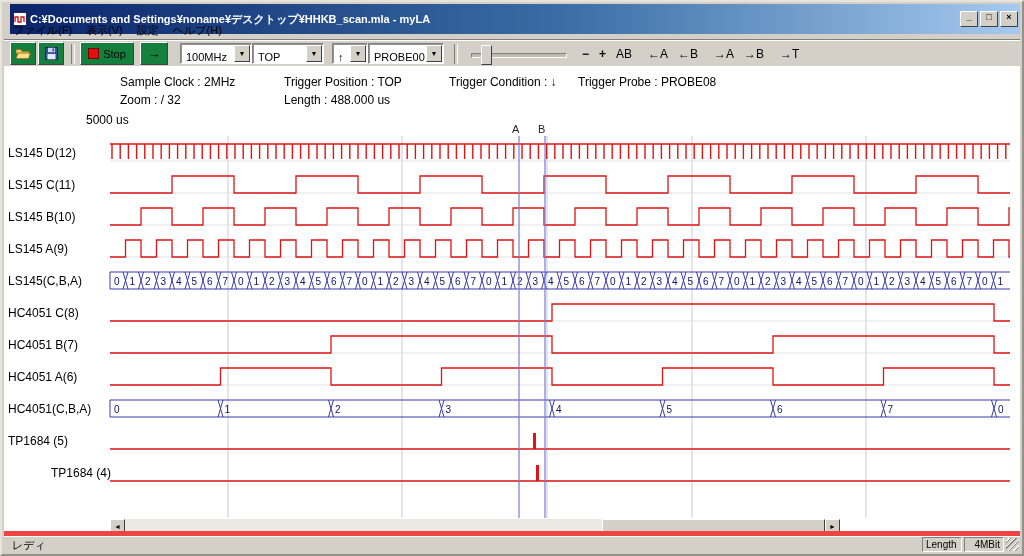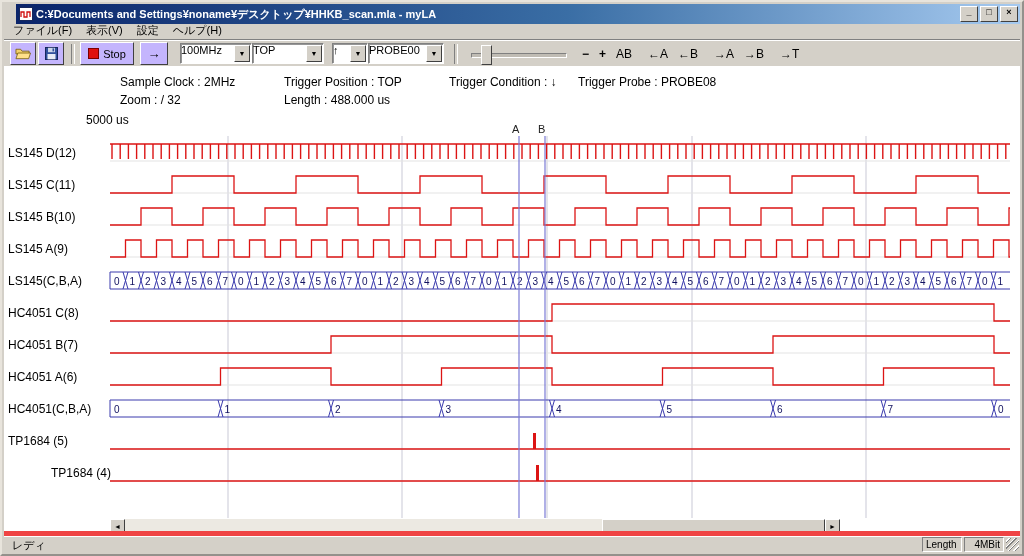--- a/index.html
+++ b/index.html
@@ -1,32 +1,32 @@
 <!DOCTYPE html>
 <html><head>
 <meta charset="utf-8">
 <style>
   html,body{margin:0;padding:0;}
   body{width:1024px;height:556px;overflow:hidden;background:#9aa8b8;font-family:"Liberation Sans",sans-serif;}
   .window{position:absolute;inset:0;background:#d4d0c8;border:2px outset #e8e4dc;box-sizing:border-box;}
   
-  .titlebar{position:absolute;top:2px;left:14px;right:2px;height:20px;background:linear-gradient(90deg,#0a246a,#3a6ea5 55%,#a6caf0);display:flex;align-items:center;padding:0 2px;color:#fff;}
+  .titlebar{position:absolute;top:2px;left:8px;right:2px;height:30px;background:linear-gradient(90deg,#0a246a,#3a6ea5 55%,#a6caf0);display:flex;align-items:center;padding:0 2px;color:#fff;}
   .titlebar .app-icon{width:14px;height:14px;margin:0 3px 0 1px;flex:none;}
   .title-text{font-size:11px;font-weight:bold;white-space:nowrap;overflow:hidden;flex:1;}
   .cap-btn{width:16px;height:14px;margin-left:2px;background:#d4d0c8;border:1px solid;border-color:#fff #404040 #404040 #fff;color:#000;font-size:9px;line-height:11px;text-align:center;flex:none;font-weight:bold;}
   
   .menubar{position:absolute;top:20px;left:2px;right:2px;height:17px;display:flex;align-items:flex-start;font-size:11px;padding-left:2px;}
   .menu-item{padding:1px 7px;color:#000;}
   
   .toolbar{position:absolute;top:37px;left:2px;right:2px;height:27px;border-top:1px solid #808080;box-shadow:inset 0 1px 0 #fff;display:flex;align-items:center;padding-left:6px;}
-  .tb-btn{height:23px;background:#c4b5fd;border:1px solid;border-color:#fff #404040 #404040 #fff;display:flex;align-items:center;justify-content:center;font-size:11px;color:#000;padding:0 4px;box-sizing:border-box;}
+  .tb-btn{height:23px;background:#15803d;border:1px solid;border-color:#fff #404040 #404040 #fff;display:flex;align-items:center;justify-content:center;font-size:11px;color:#000;padding:0 4px;box-sizing:border-box;}
   .icon-btn{width:26px;margin-right:2px;}
   .tb-sep{width:2px;height:20px;border-left:1px solid #808080;border-right:1px solid #fff;margin:0 5px;}
   .stop-square{display:inline-block;width:9px;height:9px;background:#e01010;border:1px solid #7a0000;margin-right:4px;}
-  .combo{height:21px;background:#fff;border:1px solid;border-color:#808080 #fff #fff #808080;box-shadow:inset 1px 1px 0 rgba(64,64,64,.55);position:relative;display:flex;align-items:flex-start;font-size:11px;box-sizing:border-box;color:#000;}
+  .combo{height:21px;background:#fff;border:1px solid;border-color:#808080 #fff #fff #808080;box-shadow:inset 1px 1px 0 rgba(64,64,64,.55);position:relative;display:flex;align-items:flex-end;font-size:11px;padding-left:5px;box-sizing:border-box;color:#000;}
   .combo .arrow-btn{position:absolute;right:1px;top:1px;bottom:1px;width:16px;background:#d4d0c8;border:1px solid;border-color:#fff #404040 #404040 #fff;display:flex;align-items:center;justify-content:center;font-size:7px;color:#000;box-sizing:border-box;}
   .tb-flat{border:none;background:transparent;font-size:12px;color:#000;padding:0 5px;height:22px;display:flex;align-items:center;}
   .slider{position:relative;width:100px;height:22px;margin-left:6px;}
   .slider-track{position:absolute;left:2px;right:2px;top:10px;height:3px;background:#c0bcb4;border:1px solid;border-color:#808080 #fff #fff #808080;}
   .slider-thumb{position:absolute;left:12px;top:2px;width:9px;height:18px;background:#d4d0c8;border:1px solid;border-color:#fff #404040 #404040 #fff;}
   
   .content{position:absolute;top:64px;left:2px;right:2px;height:472px;background:#fff;}
   .hdr-text{position:absolute;font-size:12px;color:#000;white-space:nowrap;}
   .ch-label{position:absolute;left:6px;font-size:12px;color:#000;white-space:nowrap;height:14px;}
   #channel-labels{position:absolute;left:0;top:0;width:106px;height:556px;}

